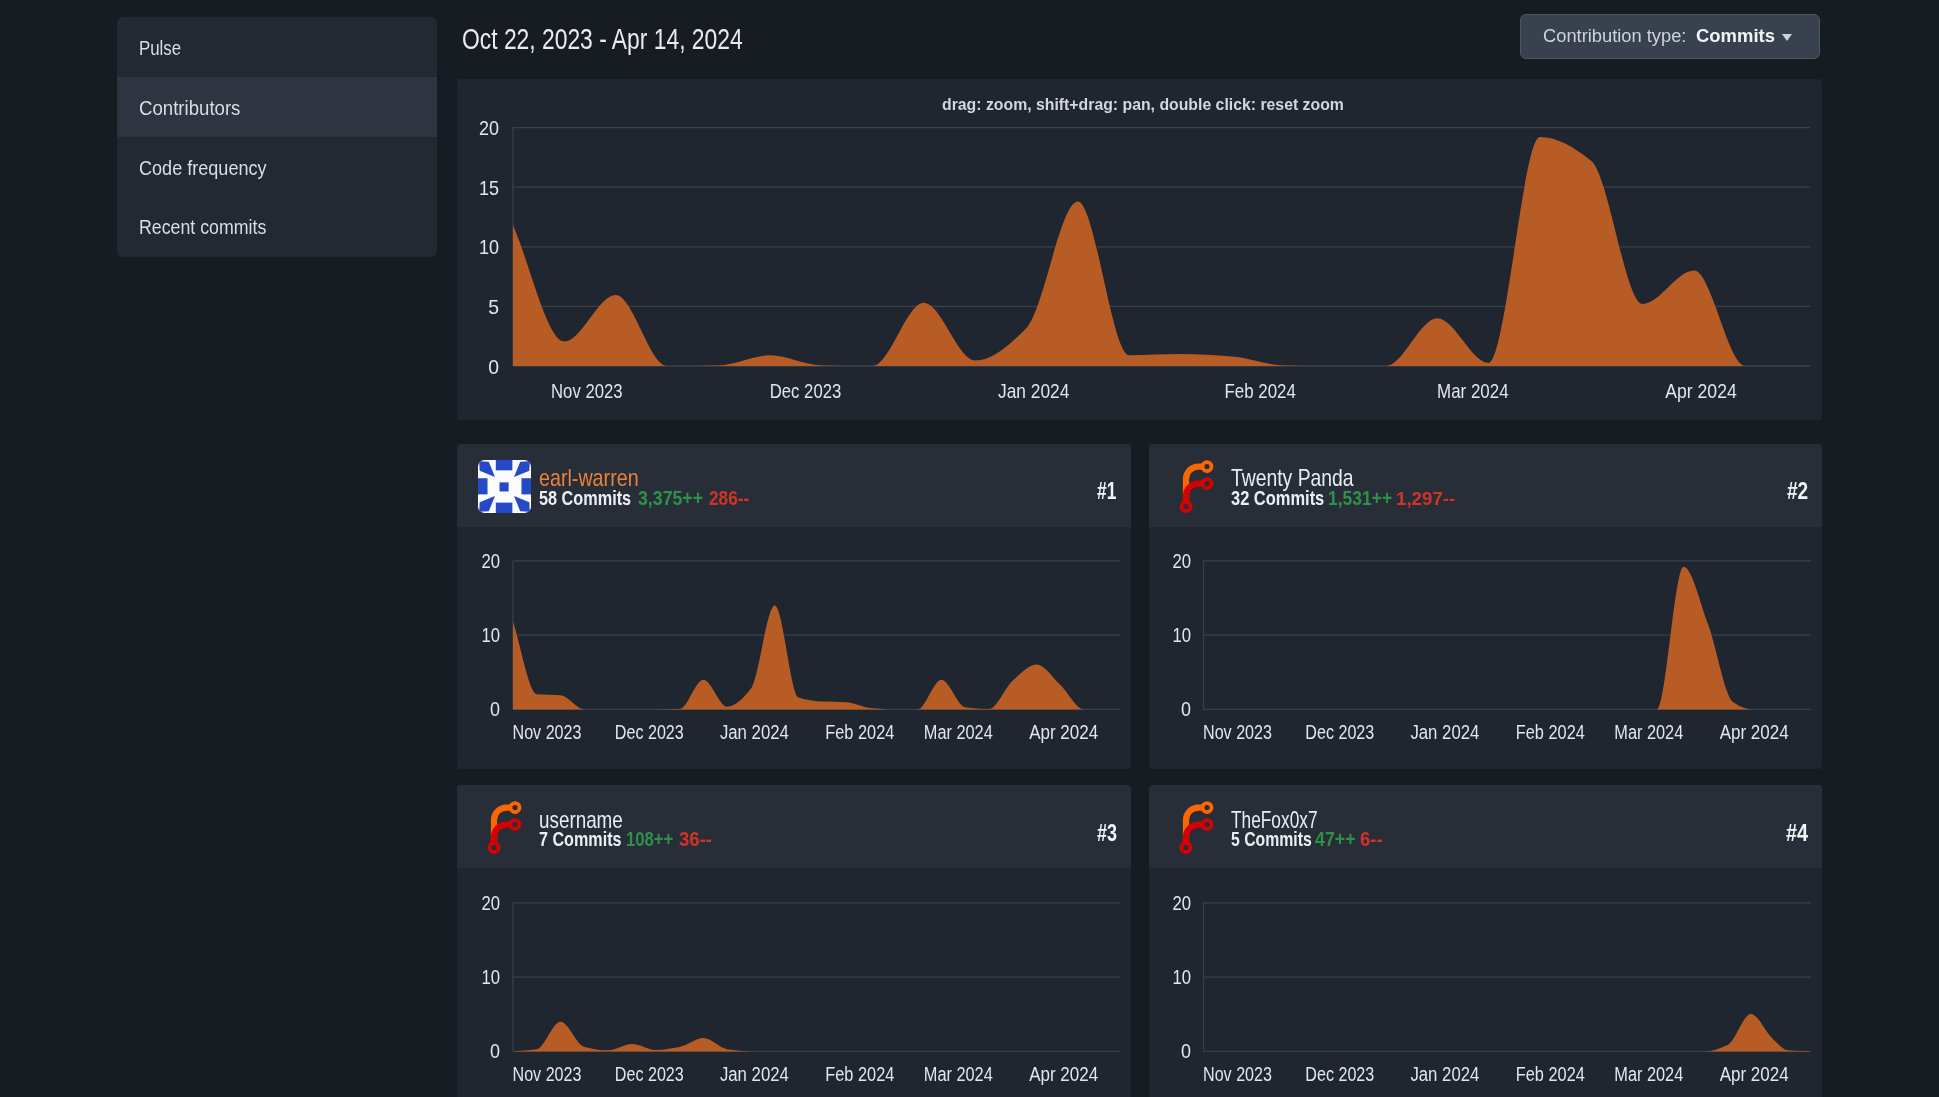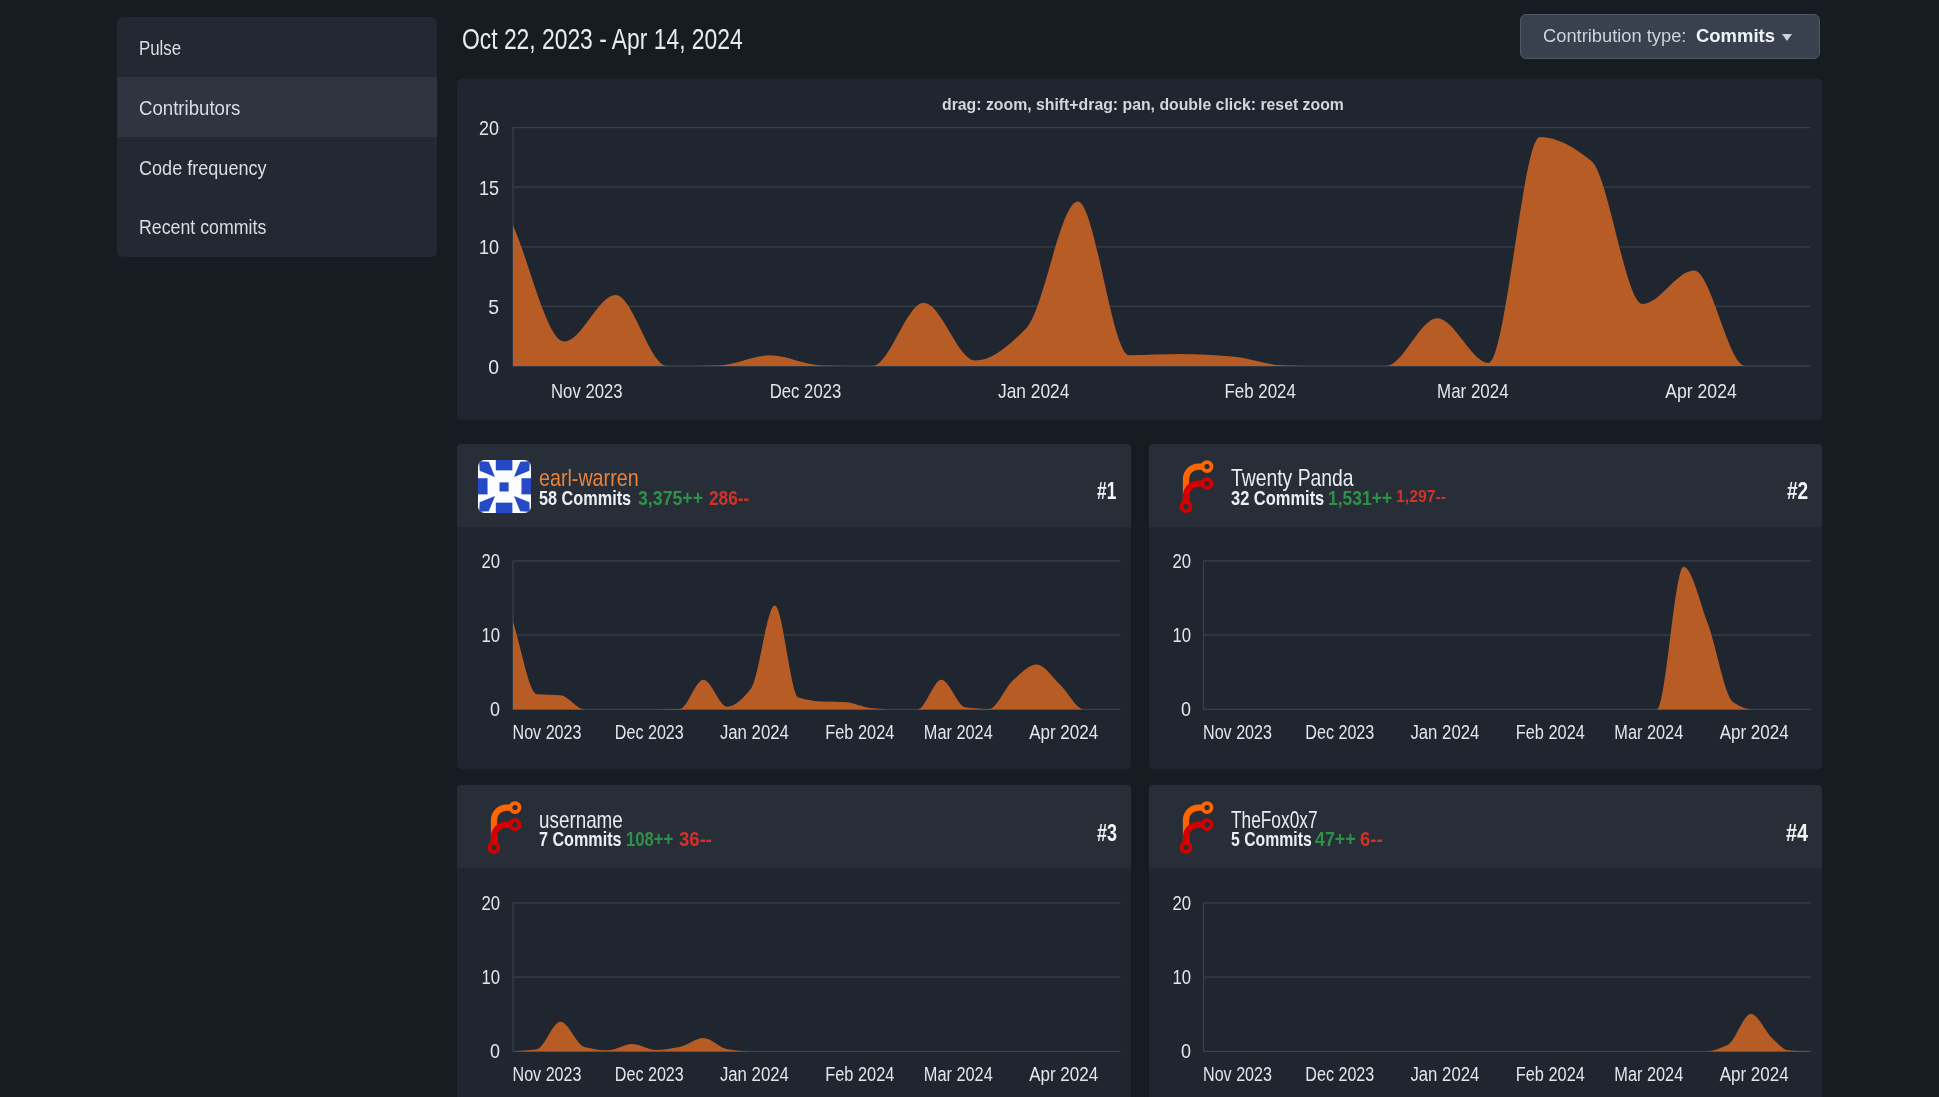--- a/index.html
+++ b/index.html
@@ -51,21 +51,21 @@
 <path stroke="#d40000" stroke-width="25" d="M58 168 v-30 a50 50 0 0 1 50-50 h20"></path>
 <circle stroke="#ff6600" stroke-width="15" cx="142" cy="20" r="18"></circle>
 <circle stroke="#d40000" stroke-width="15" cx="142" cy="88" r="18"></circle>
 <circle stroke="#d40000" stroke-width="15" cx="58" cy="180" r="18"></circle>
 </g>
 </svg>
   </div>
 <div style="position:absolute;left:1230.5px;top:464.2px;font-size:24px;color:#e9ecf0;white-space:nowrap;transform:scaleX(0.8062);transform-origin:0 0;">Twenty Panda</div>
 <div style="position:absolute;left:1230.5px;top:488.1px;font-size:19.3px;font-weight:bold;color:#eceff2;white-space:nowrap;transform:scaleX(0.8534);transform-origin:0 0;">32 Commits</div>
 <div style="position:absolute;left:1327.9px;top:488.1px;font-size:19.3px;font-weight:bold;color:#2f9148;white-space:nowrap;transform:scaleX(0.9065);transform-origin:0 0;">1,531++</div>
-<div style="position:absolute;left:1396.4px;top:488.1px;font-size:16px;font-weight:bold;color:#d23228;white-space:nowrap;transform:scaleX(0.9853);transform-origin:0 0;">1,297--</div>
+<div style="position:absolute;left:1396.4px;top:488.1px;font-size:19px;font-weight:bold;color:#d23228;white-space:nowrap;transform:scaleX(0.9853);transform-origin:0 0;">1,297--</div>
 <div style="position:absolute;left:1787.0px;top:477.3px;font-size:24px;font-weight:bold;color:#f2f4f6;white-space:nowrap;transform:scaleX(0.7944);transform-origin:0 0;">#2</div>
 <div style="position:absolute;left:457.0px;top:784.8px;width:673.5px;height:325px;background:#20262f;border-radius:4px"></div>
 <div style="position:absolute;left:457.0px;top:784.8px;width:673.5px;height:83px;background:#272e38;border-radius:4px 4px 0 0"></div>
 <div style="position:absolute;left:478.0px;top:800.9px;width:53px;height:53px">
     <svg width="53" height="53" viewBox="0 0 212 212">
 <g transform="translate(6,6)" fill="none">
 <path stroke="#ff6600" stroke-width="25" d="M58 168 V70 a50 50 0 0 1 50-50 h20"></path>
 <path stroke="#d40000" stroke-width="25" d="M58 168 v-30 a50 50 0 0 1 50-50 h20"></path>
 <circle stroke="#ff6600" stroke-width="15" cx="142" cy="20" r="18"></circle>
 <circle stroke="#d40000" stroke-width="15" cx="142" cy="88" r="18"></circle>

